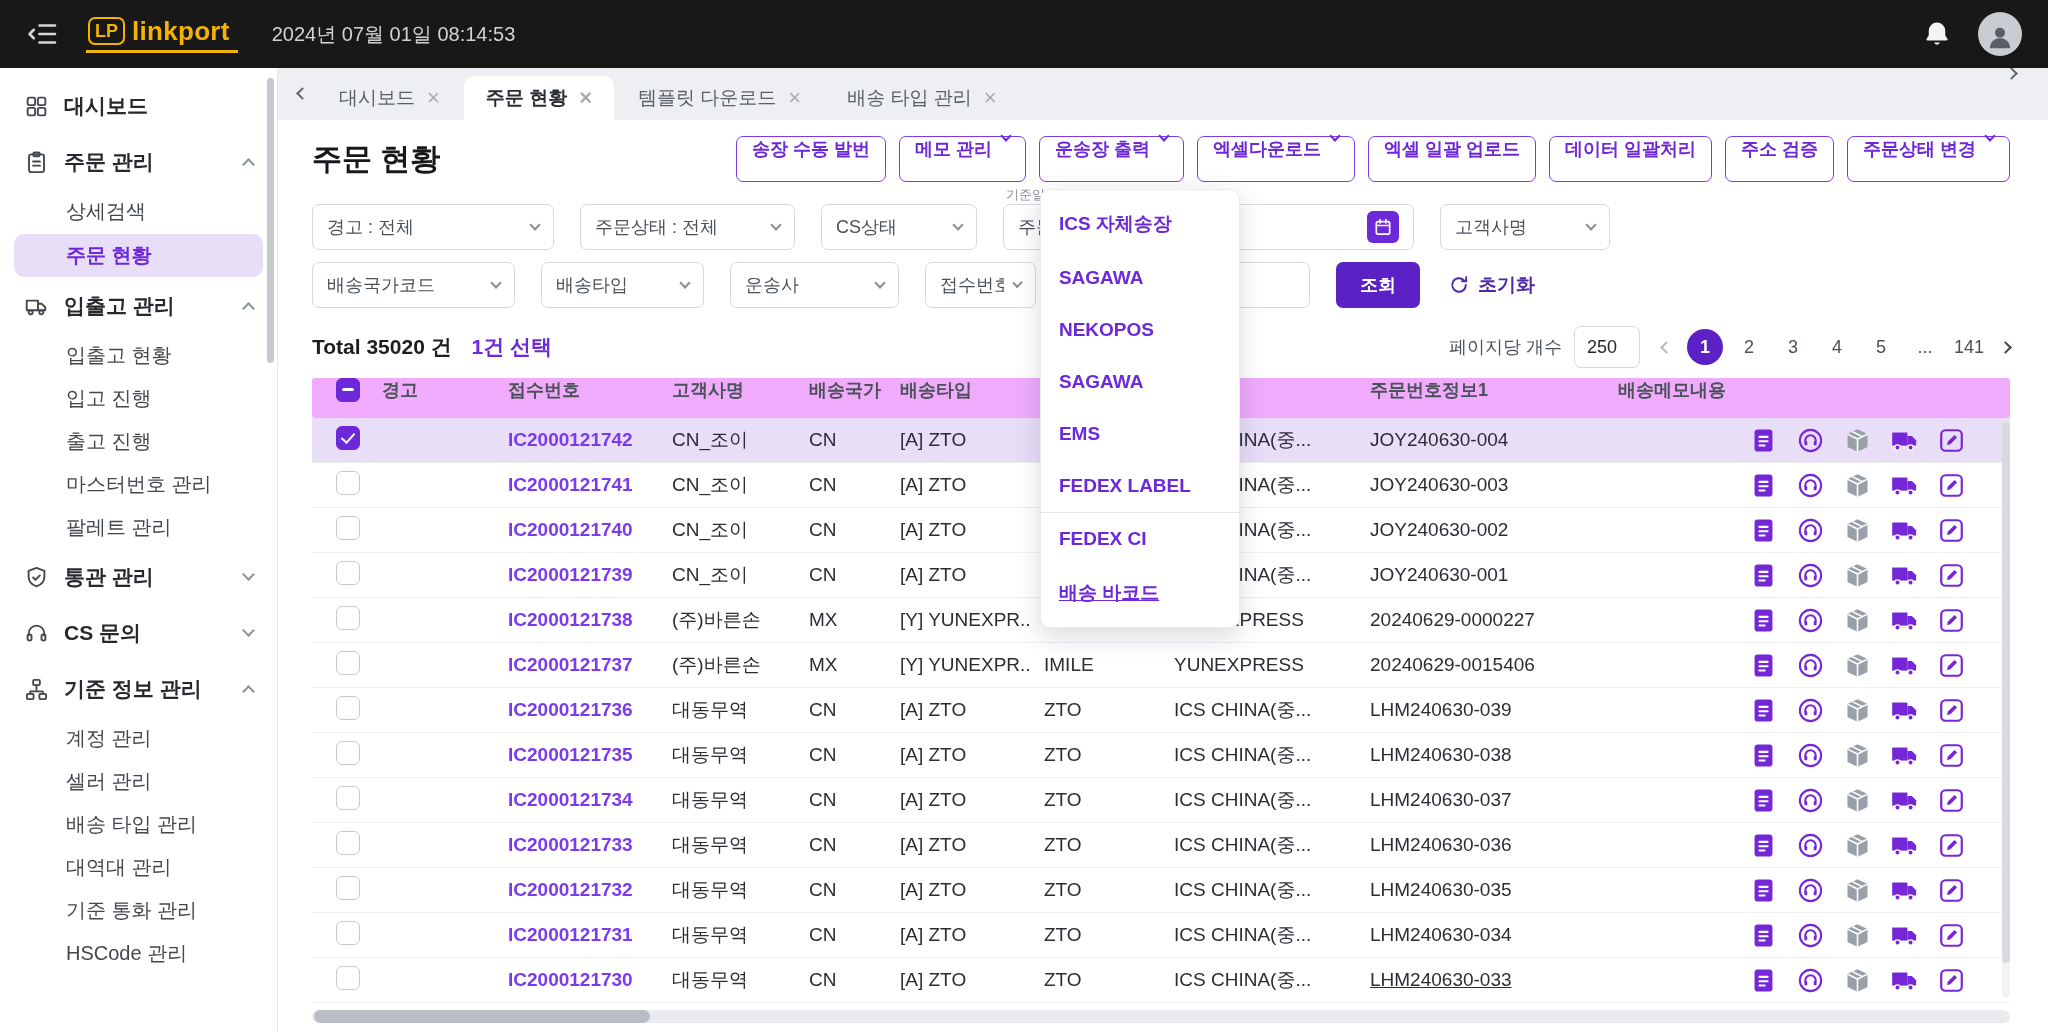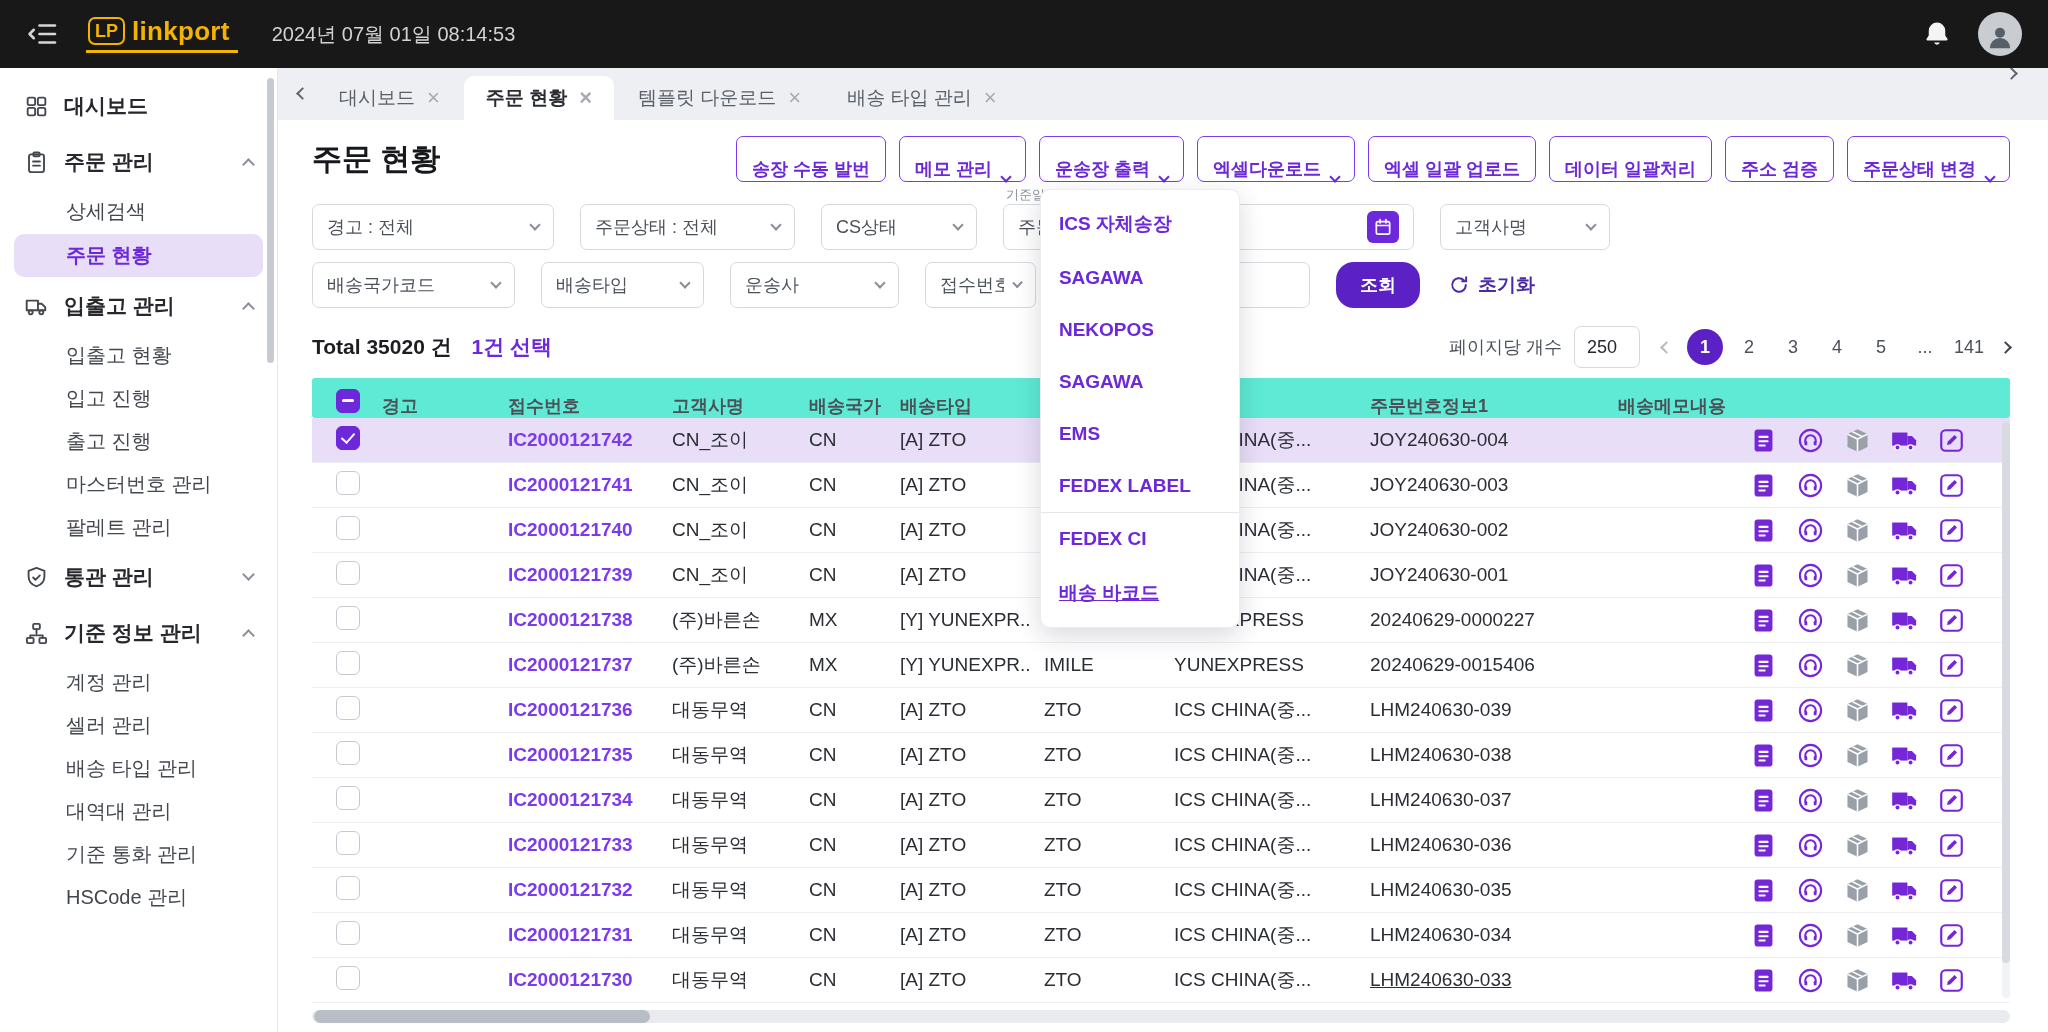--- a/index.html
+++ b/index.html
@@ -41,21 +41,21 @@
   .tab{height:44px;display:flex;align-items:center;gap:12px;padding:0 22px;font-size:19px;color:#5a6069;cursor:pointer;white-space:nowrap}
   .tab.active{background:#fff;border-radius:10px 10px 0 0;color:#2a2d33;font-weight:600}
   .tab-close{color:#a6abb3;font-size:22px;line-height:1}
   .tabbar .rightc{position:absolute;right:22px;bottom:20px}
 
   .content{flex:1;background:#fff;padding:0 38px 0 34px;display:flex;flex-direction:column;overflow:hidden;position:relative}
 
   .title-row{margin-top:16px;display:flex;align-items:center;justify-content:space-between;flex:0 0 auto}
   .page-title{font-size:30px;font-weight:700;color:#17181c}
   .toolbar{display:flex;gap:13px}
-  .tb-btn{height:46px;border:1.5px solid var(--link);color:var(--accent);background:#fff;border-radius:7px;font-size:18px;font-weight:600;padding:0 15px;display:flex;align-items:flex-end;gap:10px;position:relative;white-space:nowrap}
+  .tb-btn{height:46px;border:1.5px solid var(--link);color:var(--accent);background:#fff;border-radius:7px;font-size:18px;font-weight:600;padding:0 15px;display:flex;align-items:flex-start;gap:10px;position:relative;white-space:nowrap}
 
   .menu{position:absolute;top:52px;left:0;width:200px;background:#fff;border:1px solid #ececf0;border-radius:10px;box-shadow:0 8px 26px rgba(25,20,50,.16);padding:6px 0;z-index:300;text-align:left}
   .menu-item{padding:15px 18px;font-size:19px;font-weight:600;color:var(--accent);cursor:pointer;white-space:nowrap}
   .menu-item.divider{border-bottom:1px solid #e4e6ea}
   .menu-item .u{text-decoration:underline}
 
   
   .caret{display:inline-block;width:9px;height:9px;border-right:2px solid currentColor;border-bottom:2px solid currentColor}
   .caret.down{transform:rotate(45deg);margin-top:-5px}
   .caret.up{transform:rotate(225deg);margin-top:4px}
@@ -70,40 +70,40 @@
   .filter-row.r2{margin-top:12px}
   .f-ctl{height:46px;border:1px solid #d6d9de;border-radius:7px;background:#fff;display:flex;align-items:center;padding:0 14px;font-size:18px;color:#4b5159;position:relative;flex:0 0 auto;cursor:pointer}
   .f-select{justify-content:space-between;gap:10px}
   .f-val{white-space:nowrap;overflow:hidden}
   .top-label{position:absolute;top:-19px;left:2px;font-size:13px;color:#8a8f98}
   .cal-btn{width:32px;height:32px;background:var(--accent);border-radius:6px;color:#fff;display:flex;align-items:center;justify-content:center;margin-left:auto;flex:0 0 32px}
   .cal-btn .svg-i{width:20px;height:20px}
   .f-text{padding:0 12px}
   .f-text input{border:none;outline:none;width:100%;font-size:18px;color:#3f434a}
   .f-text input::placeholder{color:#9aa0a8}
-  .btn-primary{height:46px;background:var(--accent-dark);color:#fff;border-radius:18px;font-size:18px;font-weight:600;padding:0 24px}
+  .btn-primary{height:46px;background:var(--accent-dark);color:#fff;border-radius:7px;font-size:18px;font-weight:600;padding:0 24px}
   .btn-reset{display:flex;align-items:center;gap:8px;color:#4c2aa5;font-size:19px;font-weight:600;margin-left:2px}
   .btn-reset .svg-i{width:22px;height:22px}
 
   
   .summary-row{margin-top:18px;display:flex;align-items:center;justify-content:space-between;flex:0 0 auto}
   .totals{font-size:21px;font-weight:700;color:#1c1e22}
   .totals .sel{color:var(--accent);margin-left:14px;cursor:pointer}
   .pager{display:flex;align-items:center;gap:8px;font-size:18px;color:#3f434a}
   .pp-label{color:#4b5159;margin-right:4px}
   .pp-input{width:66px;height:42px;border:1px solid #d6d9de;border-radius:7px;font-size:18px;padding:0 12px;color:#26282d}
   .pg-prev{color:#b6bac1;margin:0 8px 0 14px}
   .pg-next{color:#3f434a;margin-left:6px}
   .page-num{width:36px;height:36px;border-radius:50%;display:flex;align-items:center;justify-content:center;color:#4b5159;cursor:pointer}
   .page-num.active{background:var(--accent-dark);color:#fff;font-weight:700}
   .page-num.dots{cursor:default}
 
   
   .table-wrap{margin-top:10px;flex:1;overflow:hidden;position:relative}
-  .thead{display:flex;align-items:flex-end;background:#5eead4;height:40px;border-radius:3px}
+  .thead{display:flex;align-items:flex-start;background:#f0abfc;height:40px;border-radius:3px}
   .th{font-size:18px;font-weight:700;color:#4b5159;padding-left:12px;white-space:nowrap;overflow:hidden}
   .tr{display:flex;align-items:center;height:45px;border-bottom:1px solid #edeff2;cursor:pointer}
   .tr.selected{background:var(--rowsel)}
   .td{font-size:19px;color:#2a2d33;padding-left:12px;white-space:nowrap;overflow:hidden}
   .td .link{color:var(--link);font-weight:700;cursor:pointer}
   .td-actions{display:flex;align-items:center;gap:18px;overflow:visible}
   .act{width:29px;height:29px;color:#7527d8;cursor:pointer;flex:0 0 29px}
   .act.gray{color:#9aa0a8}
   .cb{position:relative;display:inline-block;width:24px;height:24px;border:1.6px solid #c6cad0;border-radius:6px;background:#fff;margin-left:12px;cursor:pointer}
   .cb.checked,.cb.indet{background:var(--accent);border-color:var(--accent)}
@@ -210,20 +210,31 @@
               <path d="M12 2.8l7.6 2.9v5.4c0 4.6-3.2 8-7.6 9.4-4.4-1.4-7.6-4.8-7.6-9.4V5.7z"></path>
               <path d="M8.8 12l2.2 2.2 4.2-4.2"></path>
             </svg>
           </span>
           <span>통관 관리</span>
           <span class="caret down"></span>
         </div>
         <div class="side-item">
           <span class="s-icon svg-i">
             <svg viewBox="0 0 24 24" fill="none" stroke="currentColor" stroke-width="1.8" stroke-linecap="round" stroke-linejoin="round">
+              <path d="M4.6 14v-2.2a7.4 7.4 0 0 1 14.8 0V14"></path>
+              <rect x="3.4" y="12.8" width="3.8" height="6" rx="1.7"></rect>
+              <rect x="16.8" y="12.8" width="3.8" height="6" rx="1.7"></rect>
+            </svg>
+          </span>
+          <span>CS 문의</span>
+          <span class="caret down"></span>
+        </div>
+        <div class="side-item">
+          <span class="s-icon svg-i">
+            <svg viewBox="0 0 24 24" fill="none" stroke="currentColor" stroke-width="1.8" stroke-linecap="round" stroke-linejoin="round">
               <rect x="8.8" y="2.8" width="6.4" height="5" rx="1"></rect>
               <rect x="2.8" y="16.2" width="6.4" height="5" rx="1"></rect>
               <rect x="14.8" y="16.2" width="6.4" height="5" rx="1"></rect>
               <path d="M12 7.8v4.2M6 16.2v-2.4h12v2.4"></path>
             </svg>
           </span>
           <span>기준 정보 관리</span>
           <span class="caret up"></span>
         </div>
         <div class="sub-item">

